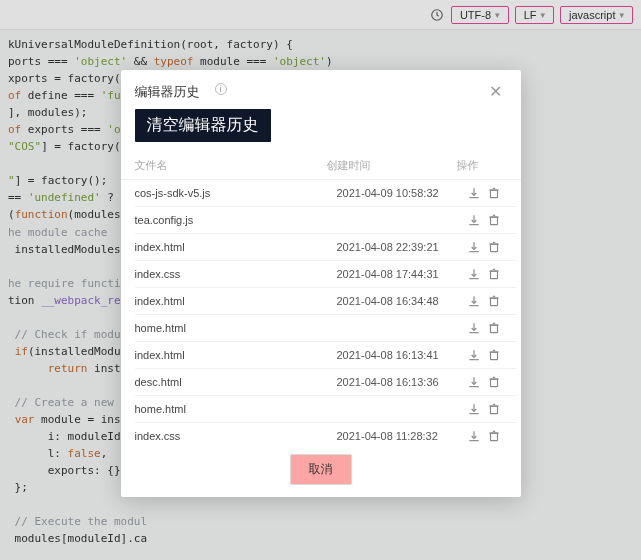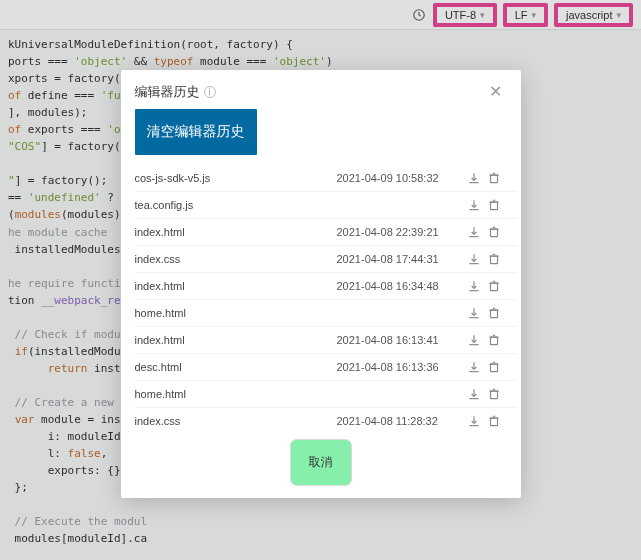--- a/index.html
+++ b/index.html
@@ -25,21 +25,21 @@
   }
   .topbar .clock-icon {
     width: 16px; height: 16px;
     color: #666;
     display: flex; align-items: center; justify-content: center;
   }
   .topbar .selector {
     display: flex; align-items: center;
     gap: 4px;
     padding: 2px 8px;
-    border: 4px solid #ec4899;
+    border: 1px solid #ec4899;
     border-radius: 2px;
     font-size: 11px;
     color: #333;
     cursor: pointer;
     background: #fff;
   }
   .topbar .chev {
     color: #999;
     font-size: 9px;
   }
@@ -81,21 +81,21 @@
     display: flex;
     flex-direction: column;
   }
   .modal-header {
     display: flex;
     align-items: center;
     justify-content: space-between;
     padding: 10px 14px 6px 14px;
   }
   .modal-header .title {
-    display: flex; align-items: center; gap: 4px;
+    display: flex; align-items: flex-start; gap: 15px;
     font-size: 13px;
     color: #333;
   }
   .info-icon {
     width: 12px; height: 12px;
     border: 1px solid #bbb;
     border-radius: 50%;
     font-size: 9px;
     line-height: 10px;
     text-align: center;
@@ -104,25 +104,25 @@
   .close-btn {
     color: #999;
     font-size: 16px;
     cursor: pointer;
     padding: 2px 4px;
   }
   .modal-toolbar {
     padding: 0 14px 10px 14px;
   }
   .clear-btn {
-    background: #0369a1;
+    background: #0f172a;
     color: #fff;
     border: none;
-    padding: 14px 12px;
-    font-size: 14px;
+    padding: 6px 12px;
+    font-size: 16px;
     cursor: pointer;
     border-radius: 1px;
   }
   .table-head {
     display: flex;
     padding: 6px 14px;
     color: #aaa;
     font-size: 11px;
     border-bottom: 1px solid #f0f0f0;
   }
@@ -157,27 +157,27 @@
     cursor: pointer;
     color: #888;
   }
   .icon-btn svg { width: 14px; height: 14px; }
   .modal-footer {
     padding: 12px 0;
     display: flex;
     justify-content: center;
   }
   .cancel-btn {
-    background: #86efac;
+    background: #fca5a5;
     border: 1px solid #d9d9d9;
-    padding: 14px 18px;
+    padding: 6px 18px;
     font-size: 12px;
     color: #333;
     cursor: pointer;
-    border-radius: 7px;
+    border-radius: 2px;
   }
 </style>
 </head>
 <body>
 
 <div class="topbar">
   <span class="clock-icon">
     <svg viewBox="0 0 24 24" width="14" height="14" fill="none" stroke="currentColor" stroke-width="2">
         <circle cx="12" cy="12" r="9"></circle>
         <path d="M12 7v5l3 2"></path>
@@ -200,21 +200,21 @@
 <pre class="code-area" id="code-area"><span>kUniversalModuleDefinition(root, factory) {</span>
 <span>ports === </span><span class="str">'object'</span><span> &amp;&amp; </span><span class="kw">typeof</span><span> module === </span><span class="str">'object'</span><span>)</span>
 <span>xports = factory();</span>
 <span class="kw">of</span><span> define === </span><span class="str">'funct</span>
 <span>], modules);</span>
 <span class="kw">of</span><span> exports === </span><span class="str">'obje</span>
 <span class="str">"COS"</span><span>] = factory();</span>
 <span> </span>
 <span class="str">"</span><span>] = factory();</span>
 <span>== </span><span class="str">'undefined'</span><span> ? sel</span>
-<span>(</span><span class="kw">modules</span><span>(modules) {</span>
+<span>(</span><span class="kw">function</span><span>(modules) {</span>
 <span class="cm">he module cache</span>
 <span> installedModules = {</span>
 <span> </span>
 <span class="cm">he require function </span>
 <span>tion </span><span class="fn">__webpack_requi</span>
 <span> </span>
 <span class="cm"> // Check if module i</span>
 <span> </span><span class="kw">if</span><span>(installedModules[</span>
 <span>      </span><span class="kw">return</span><span> installedM</span>
 <span> </span>
@@ -244,20 +244,25 @@
     <div class="modal-header">
       <div class="title">
         <span>编辑器历史</span>
         <span class="info-icon">i</span>
       </div>
       <div class="close-btn">✕</div>
     </div>
     <div class="modal-toolbar">
       <button class="clear-btn">清空编辑器历史</button>
     </div>
+    <div class="table-head">
+      <div class="col-file">文件名</div>
+      <div class="col-time">创建时间</div>
+      <div class="col-act">操作</div>
+    </div>
     <div class="table-body" id="table-body">
         <div class="row">
           <div class="col-file">cos-js-sdk-v5.js</div>
           <div class="col-time">2021-04-09 10:58:32</div>
           <div class="col-act">
             <span class="icon-btn">
               <svg viewBox="0 0 24 24" fill="none" stroke="currentColor" stroke-width="2">
                 <path d="M12 4v10"></path>
                 <path d="M8 12l4 4 4-4"></path>
                 <path d="M4 20h16"></path>

